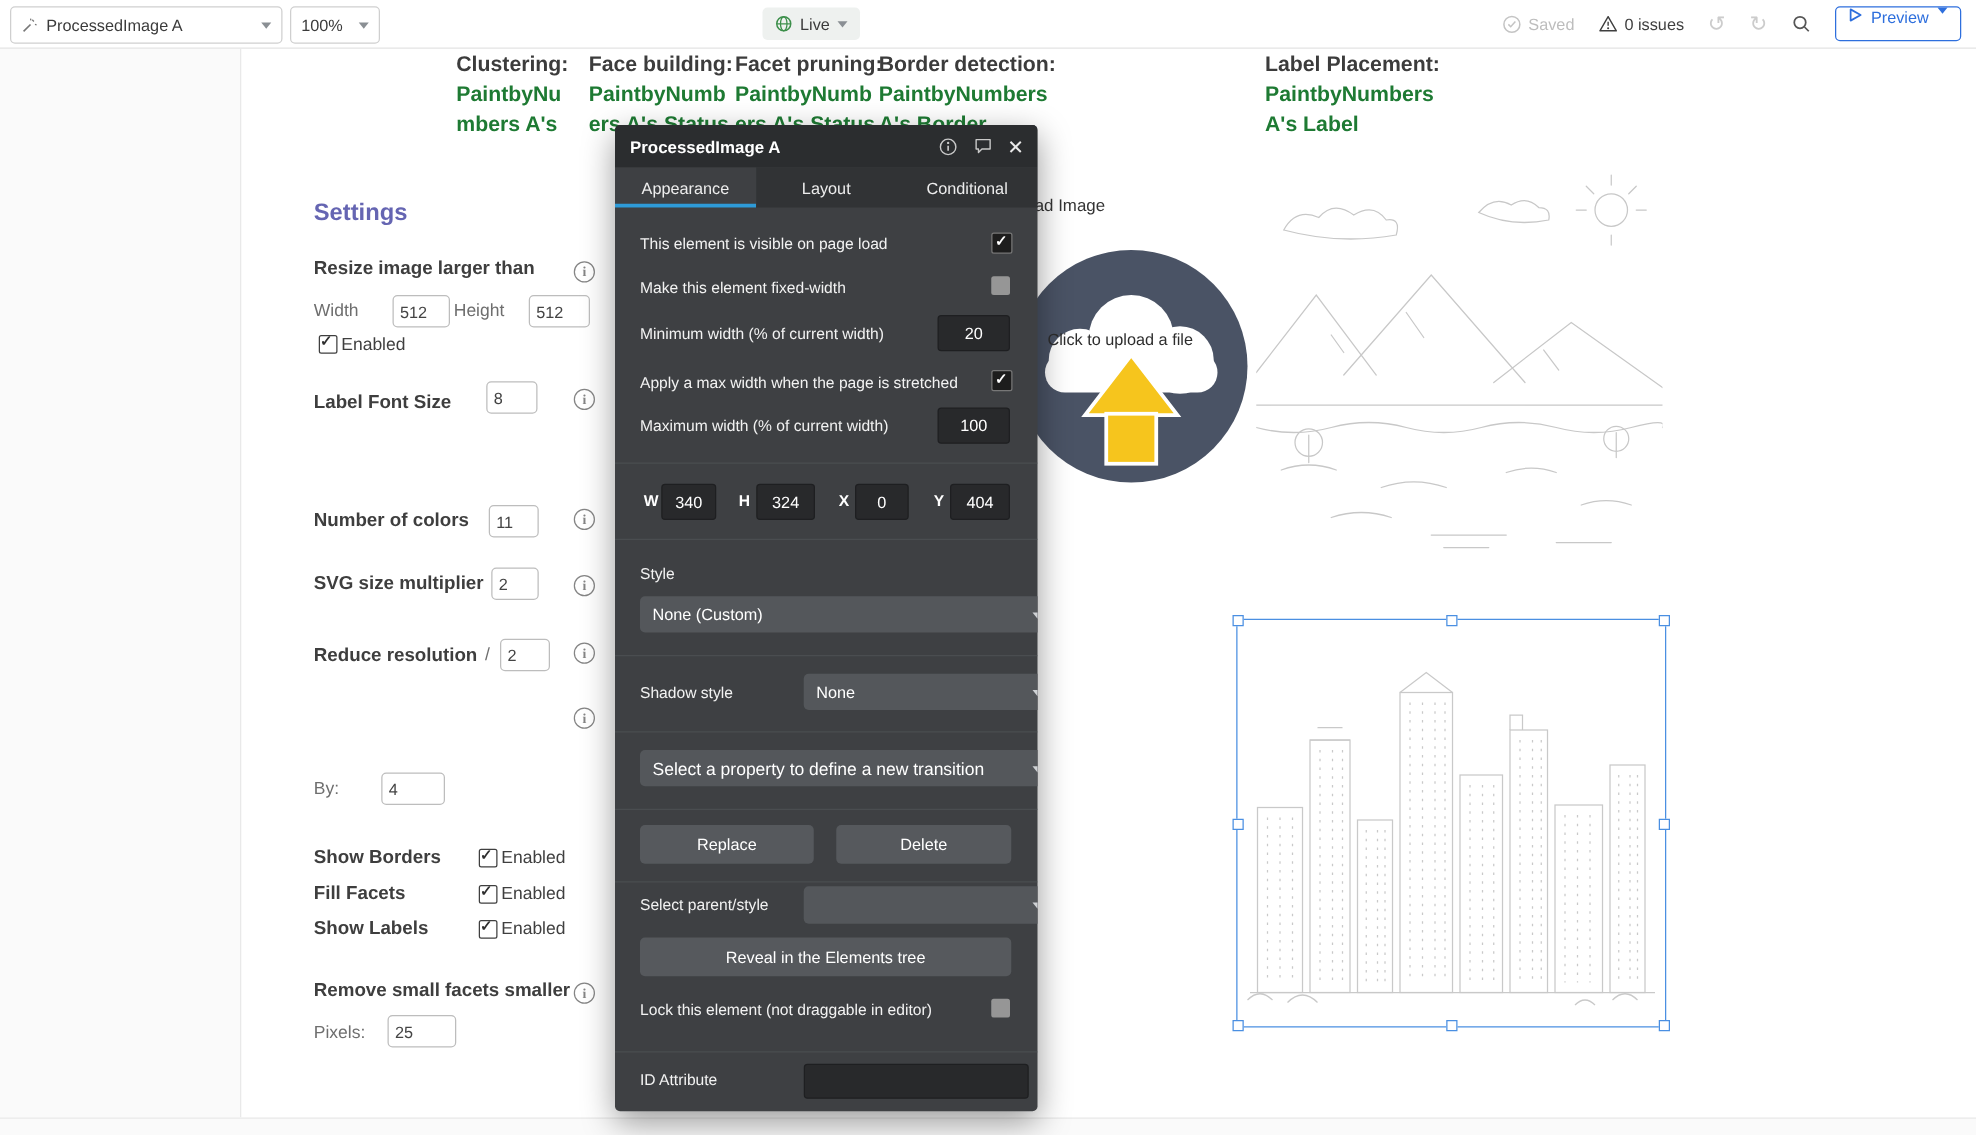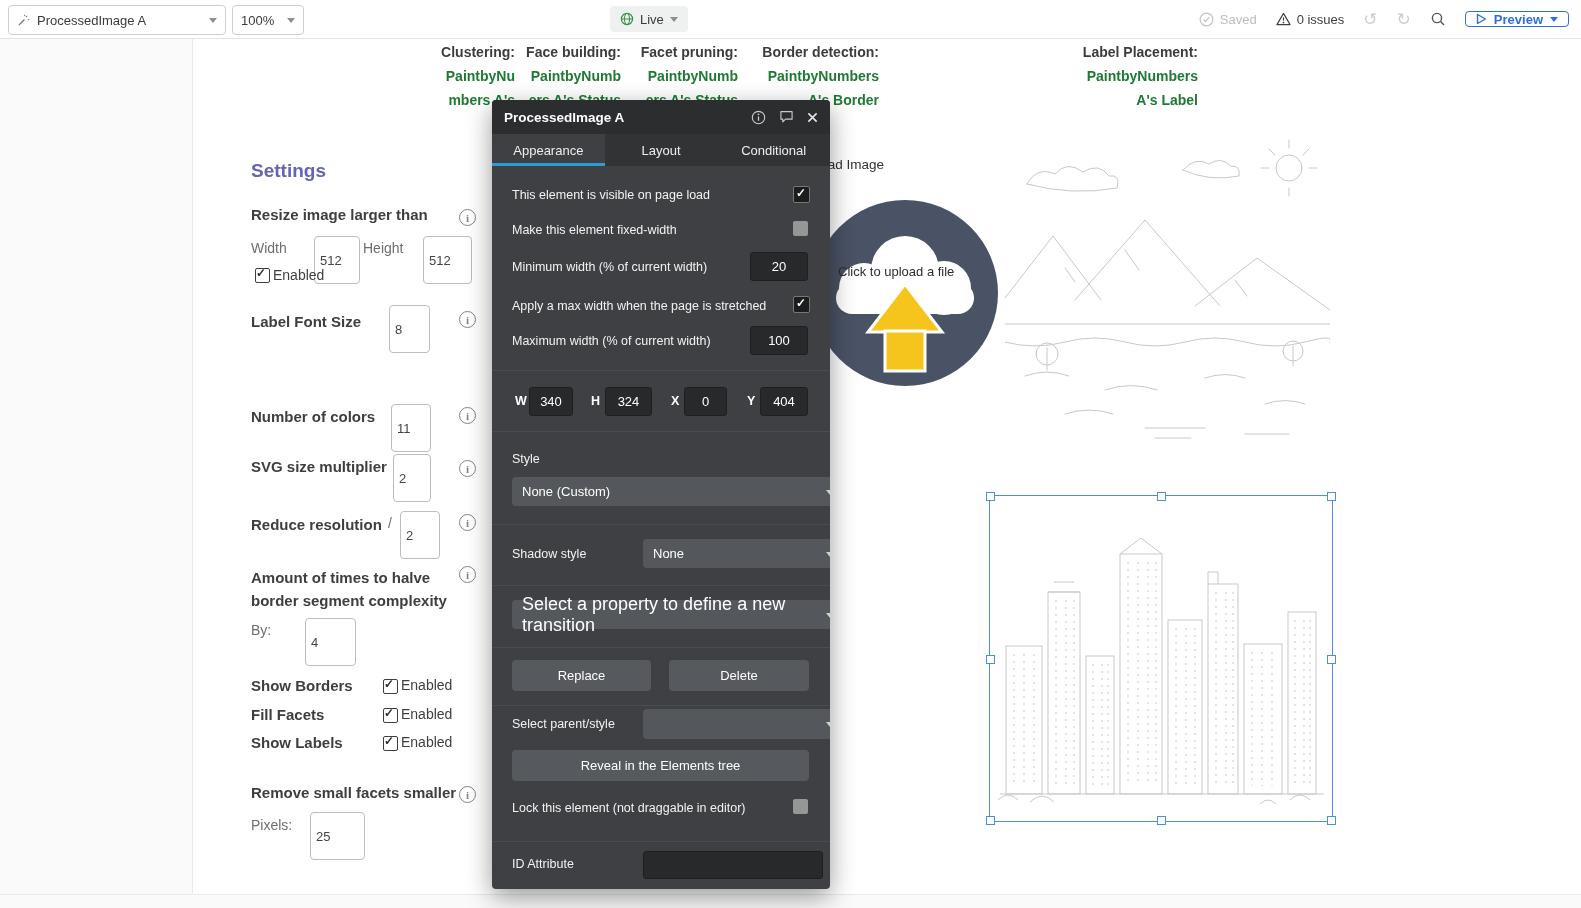--- a/index.html
+++ b/index.html
@@ -14,43 +14,43 @@
   .zoom-drop{left:232px;width:54px;justify-content:space-between}
   .live-pill{position:absolute;left:610px;top:6px;height:26px;background:#eef1ef;border-radius:4px;
              display:flex;align-items:center;gap:6px;padding:0 10px;font-size:13px;color:#3b3b3b;cursor:pointer}
   .tb-right{position:absolute;right:12px;top:0;height:38px;display:flex;align-items:center;gap:19px}
   .tb-stat{display:flex;align-items:center;gap:6px;font-size:13px}
   .saved{color:#bdbdbd}
   .issues{color:#3f3f3f;cursor:pointer}
   .hist-icon{font-size:17px;color:#cccccc;line-height:1;cursor:pointer}
   .undo-icon::after{content:"\21BA"}
   .redo-icon::after{content:"\21BB"}
-  .preview-btn{height:16px;border:1px solid #2e6fdd;border-radius:4px;background:#fff;color:#2e6fdd;
-               font-size:13px;font-weight:700;display:flex;align-items:center;gap:7px;padding:0 10px;
+  .preview-btn{height:28px;border:1px solid #2e6fdd;border-radius:4px;background:#fff;color:#2e6fdd;
+               font-size:13px;font-weight:400;display:flex;gap:7px;padding:0 10px;
                font-family:inherit;cursor:pointer}
   .chev{width:0;height:0;border-left:4px solid transparent;border-right:4px solid transparent;border-top:5px solid #8a8f94}
   .chev.blue{border-top-color:#2e6fdd}
   .chev.lt{border-top-color:#cfd2d5}
   .chev.auto{margin-left:auto}
 
   
   .left-strip{position:absolute;left:0;top:38px;width:192px;height:856px;background:#fafafa;border-right:1px solid #e9e9e9}
   .bottom-strip{position:absolute;left:0;top:894px;width:100%;height:14px;background:#fafafa;border-top:1px solid #e9e9e9}
 
   
-  .status-col{position:absolute;text-align:right;z-index:3;font-size:14px}
+  .status-col{position:absolute;text-align:left;z-index:3;font-size:17px}
   .status-title{color:#3c3c3c;font-weight:600;line-height:24px}
   .status-line{color:#1e7a33;font-weight:700;line-height:24px}
 
   
   .s-label{position:absolute;font-size:15px;font-weight:600;color:#3e3e3e;z-index:3}
   .s-sub{position:absolute;font-size:14px;color:#6e6e6e;z-index:3}
   .s-help{position:absolute;font-size:13px;color:#5f5f5f;line-height:19px;z-index:3}
   .s-input{position:absolute;height:24px;border:1px solid #bdbdbd;border-radius:4px;background:#fff;
-           font-size:13px;color:#444;padding:11px 5px;font-family:inherit;z-index:3}
+           font-size:13px;color:#444;padding:0 5px;font-family:inherit;z-index:3}
   .settings-title{position:absolute;font-size:19px;font-weight:700;color:#6565b2;z-index:3}
   .info{position:absolute;width:15px;height:15px;border:1px solid #858585;border-radius:50%;color:#858585;
         display:flex;align-items:center;justify-content:center;z-index:3}
   .info::after{content:"i";font-family:"Liberation Serif",serif;font-size:11px;font-weight:700}
   .cb{position:absolute;width:13px;height:13px;border:1.5px solid #3f3f3f;border-radius:2px;background:#fff;z-index:3}
   .cb.checked::after{content:"\2713";position:absolute;left:0;top:-3px;font-size:12px;font-weight:700;color:#2e2e2e}
 
   
   .prop-panel{position:absolute;left:492px;top:100px;width:338px;height:789px;background:#3e4043;border-radius:4px;
               box-shadow:0 8px 26px rgba(0,0,0,.4);z-index:40;overflow:hidden}
@@ -60,21 +60,21 @@
   .pp-tabs{height:32px;display:flex;background:#313335}
   .pp-tab{flex:1;display:flex;align-items:center;justify-content:center;font-size:13px;color:#ededed;cursor:pointer}
   .pp-tab.active{background:#3e4043;box-shadow:inset 0 -3px 0 #2e9bd8}
   .pp-label{position:absolute;color:#f2f2f2;font-size:12.5px}
   .pp-input{position:absolute;background:#28292b;border:1px solid #1e1f21;border-radius:3px;color:#fff;
             font-size:13px;text-align:center;font-family:inherit;padding:0}
   .pp-input.left{text-align:left;padding:0 6px}
   .pp-drop{position:absolute;background:#54575b;border-radius:4px;color:#fff;font-size:13px;
            display:flex;align-items:center;padding:0 24px 0 10px;cursor:pointer}
   .pp-drop .chev{position:absolute;right:9px;top:50%;margin-top:-2px}
-  .pp-drop.small{font-size:18px}
+  .pp-drop.small{font-size:14px}
   .pp-btn{position:absolute;background:#56595d;border:none;border-radius:4px;color:#fff;font-size:13px;
           display:flex;align-items:center;justify-content:center;font-family:inherit;cursor:pointer}
   .pp-hr{position:absolute;left:0;width:100%;height:1px;background:#4a4d50}
   .dimlab{position:absolute;color:#fff;font-size:12.5px;font-weight:700}
   .cbd{position:absolute;width:15px;height:15px;background:#969696;border-radius:2px;z-index:2;cursor:pointer}
   .cbd.checked{background:#1d1d1d;border:1px solid #777}
   .cbd.checked::after{content:"\2713";position:absolute;left:2px;top:-1px;font-size:12px;font-weight:700;color:#fff}
 
   
   .upload-label{position:absolute;left:800px;top:157px;font-size:13.5px;color:#333;z-index:5}
@@ -211,21 +211,20 @@
 
   <div class="s-label" style="left:251px;top:458px">SVG size multiplier</div>
   <input class="s-input" style="left: 393px; top: 454px; width: 26px;" value="2">
   <span class="info" style="left:459px;top:460px"></span>
 
   <div class="s-label" style="left:251px;top:516px">Reduce resolution</div>
   <div class="s-sub" style="left:388px;top:515px">/</div>
   <input class="s-input" style="left: 400px; top: 511px; width: 28px;" value="2">
   <span class="info" style="left:459px;top:514px"></span>
 
-  <div class="s-label" style="left:251px;top:566px;width:200px;line-height:23px">Amount of times to halve border segment complexity</div>
   <span class="info" style="left:459px;top:566px"></span>
   <div class="s-sub" style="left:251px;top:622px">By:</div>
   <input class="s-input" style="left: 305px; top: 618px; width: 39px;" value="4">
 
   <div class="s-label" style="left:251px;top:677px">Show Borders</div>
   <span class="cb checked" style="left:383px;top:679px"></span>
   <div class="s-sub" style="left:401px;top:677px;color:#3f3f3f">Enabled</div>
 
   <div class="s-label" style="left:251px;top:706px">Fill Facets</div>
   <span class="cb checked" style="left:383px;top:708px"></span>

